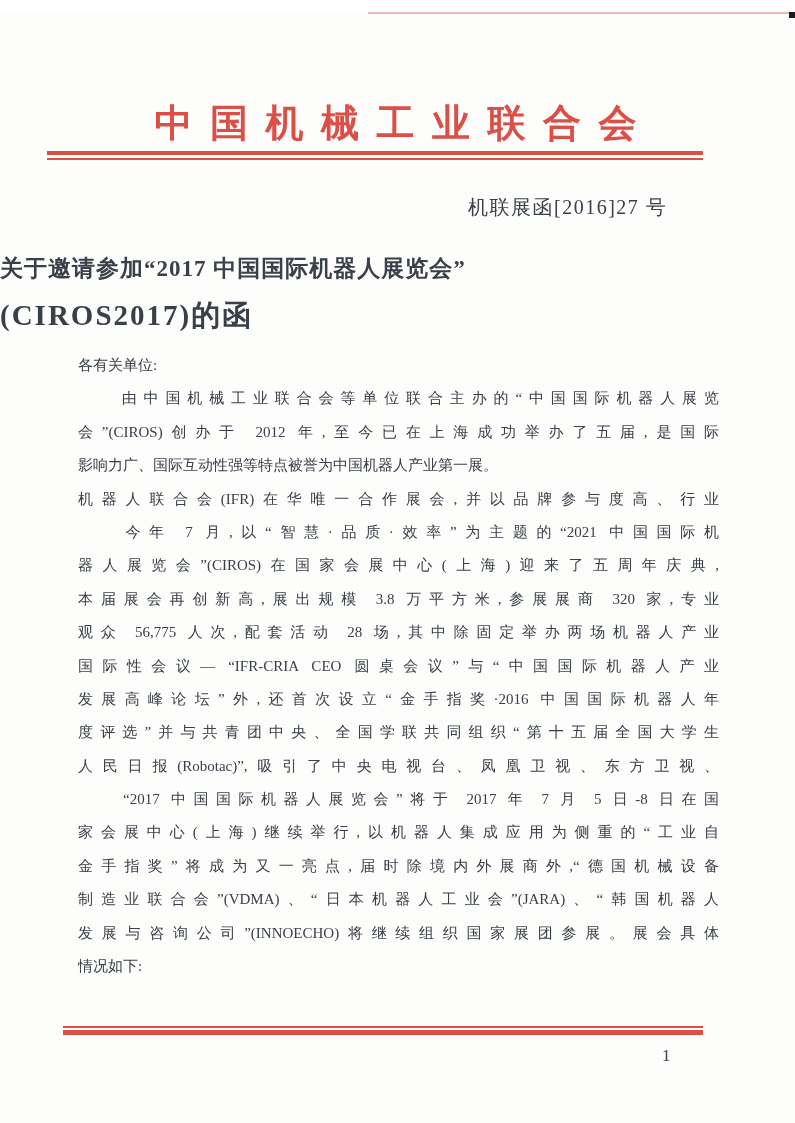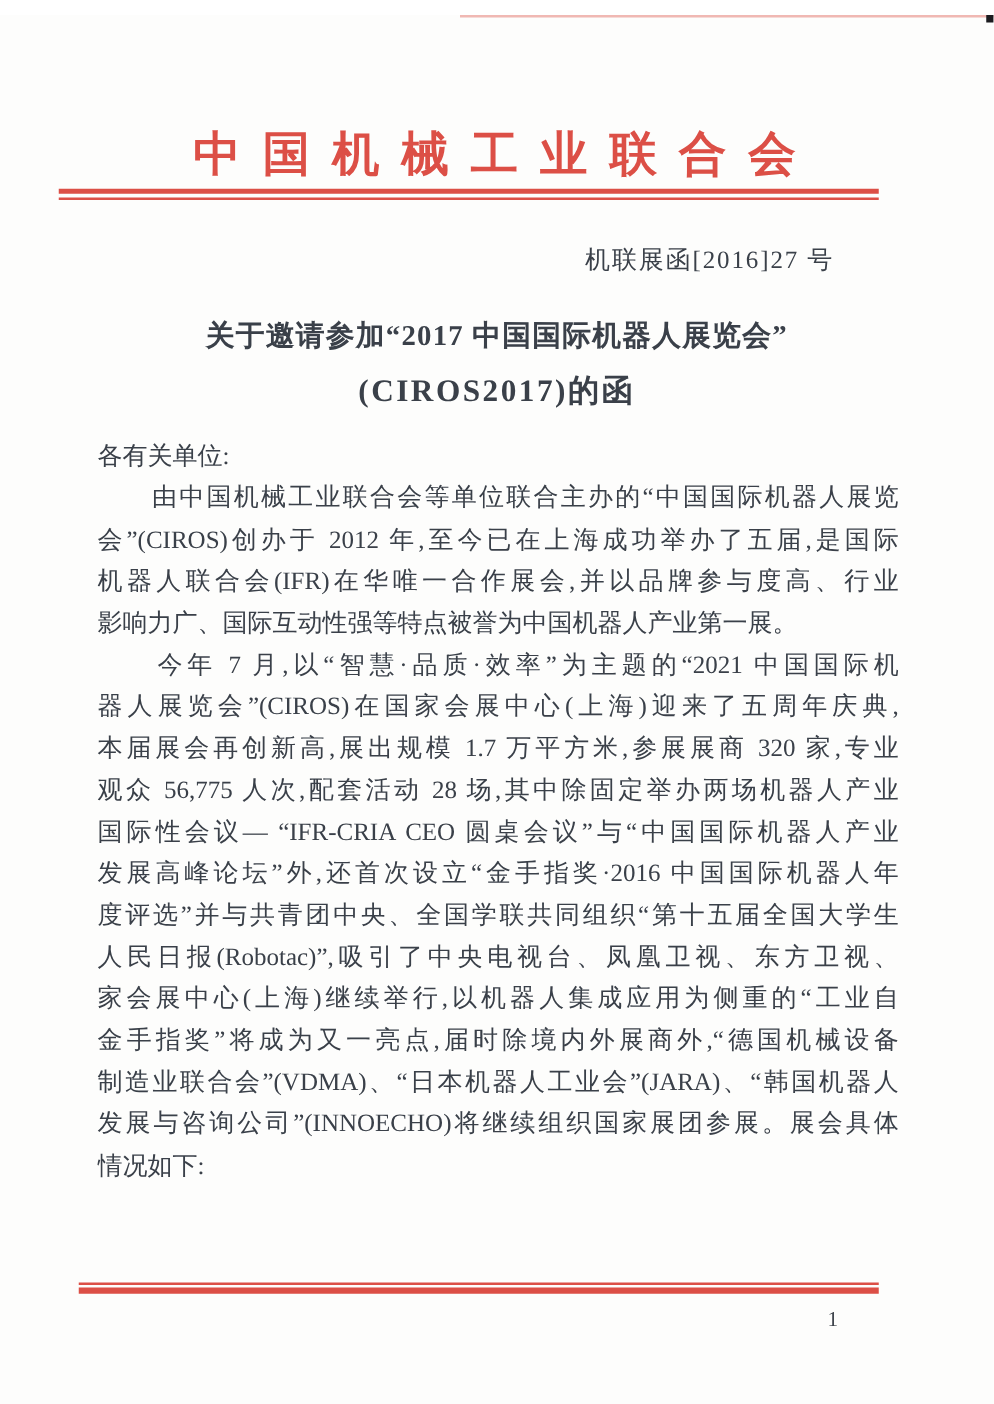--- a/index.html
+++ b/index.html
@@ -49,31 +49,30 @@
   .ref-number {
     position: absolute;
     top: 182px; left: 468px;
     font-size: 20px;
     letter-spacing: 1.5px;
     white-space: nowrap;
   }
   .title-block {
     position: absolute;
     top: 241px; left: 0; width: 100%;
-    text-align: center;
     font-weight: bold;
   }
   .title-l1 { font-size: 23px; letter-spacing: 1px; }
-  .title-l2 { font-size: 25px; margin-top: 12px; letter-spacing: 2px; }
+  .title-l2 { font-size: 29px; margin-top: 12px; letter-spacing: 2px; }
   .letter-body {
     position: absolute;
     top: 337px; left: 78px; width: 641px;
   }
   .bline {
-    font-size: 20px;
+    font-size: 15px;
     height: 33.4px;
     line-height: 33.4px;
     text-align: justify;
     text-align-last: justify;
     text-justify: inter-character;
     overflow: hidden;
   }
   .bline.pend { text-align-last: left; }
   .rule-footer {
     position: absolute;
@@ -107,30 +106,31 @@
 
   <div class="title-block">
     <div class="title-l1">关于邀请参加“2017 中国国际机器人展览会”</div>
     <div class="title-l2">(CIROS2017)的函</div>
   </div>
 
   <div class="letter-body" id="body-lines">
       <div class="bline pend">各有关单位:</div>
       <div class="bline">　　由中国机械工业联合会等单位联合主办的“中国国际机器人展览</div>
       <div class="bline">会”(CIROS)创办于 2012 年,至今已在上海成功举办了五届,是国际</div>
+      <div class="bline pend">影响力广、国际互动性强等特点被誉为中国机器人产业第一展。</div>
       <div class="bline">机器人联合会(IFR)在华唯一合作展会,并以品牌参与度高、行业</div>
-      <div class="bline pend">影响力广、国际互动性强等特点被誉为中国机器人产业第一展。</div>
       <div class="bline">　　今年 7 月,以“智慧·品质·效率”为主题的“2021 中国国际机</div>
       <div class="bline">器人展览会”(CIROS)在国家会展中心(上海)迎来了五周年庆典,</div>
-      <div class="bline">本届展会再创新高,展出规模 1.7 万平方米,参展展商 320 家,专业</div>
+      <div class="bline">本届展会再创新高,展出规模 3.8 万平方米,参展展商 320 家,专业</div>
       <div class="bline">观众 56,775 人次,配套活动 28 场,其中除固定举办两场机器人产业</div>
       <div class="bline">国际性会议— “IFR-CRIA CEO 圆桌会议”与“中国国际机器人产业</div>
       <div class="bline">发展高峰论坛”外,还首次设立“金手指奖·2016 中国国际机器人年</div>
       <div class="bline">度评选”并与共青团中央、全国学联共同组织“第十五届全国大学生</div>
       <div class="bline">人民日报(Robotac)”,吸引了中央电视台、凤凰卫视、东方卫视、</div>
+      <div class="bline">　　“2017 中国国际机器人展览会”将于 2017 年 7 月 5 日-8 日在国</div>
       <div class="bline">家会展中心(上海)继续举行,以机器人集成应用为侧重的“工业自</div>
       <div class="bline">金手指奖”将成为又一亮点,届时除境内外展商外,“德国机械设备</div>
       <div class="bline">制造业联合会”(VDMA)、“日本机器人工业会”(JARA)、“韩国机器人</div>
       <div class="bline">发展与咨询公司”(INNOECHO)将继续组织国家展团参展。展会具体</div>
       <div class="bline pend">情况如下:</div>
     </div>
 
   <div class="rule-footer">
     <div class="rule-thin"></div>
     <div class="rule-thick"></div>

